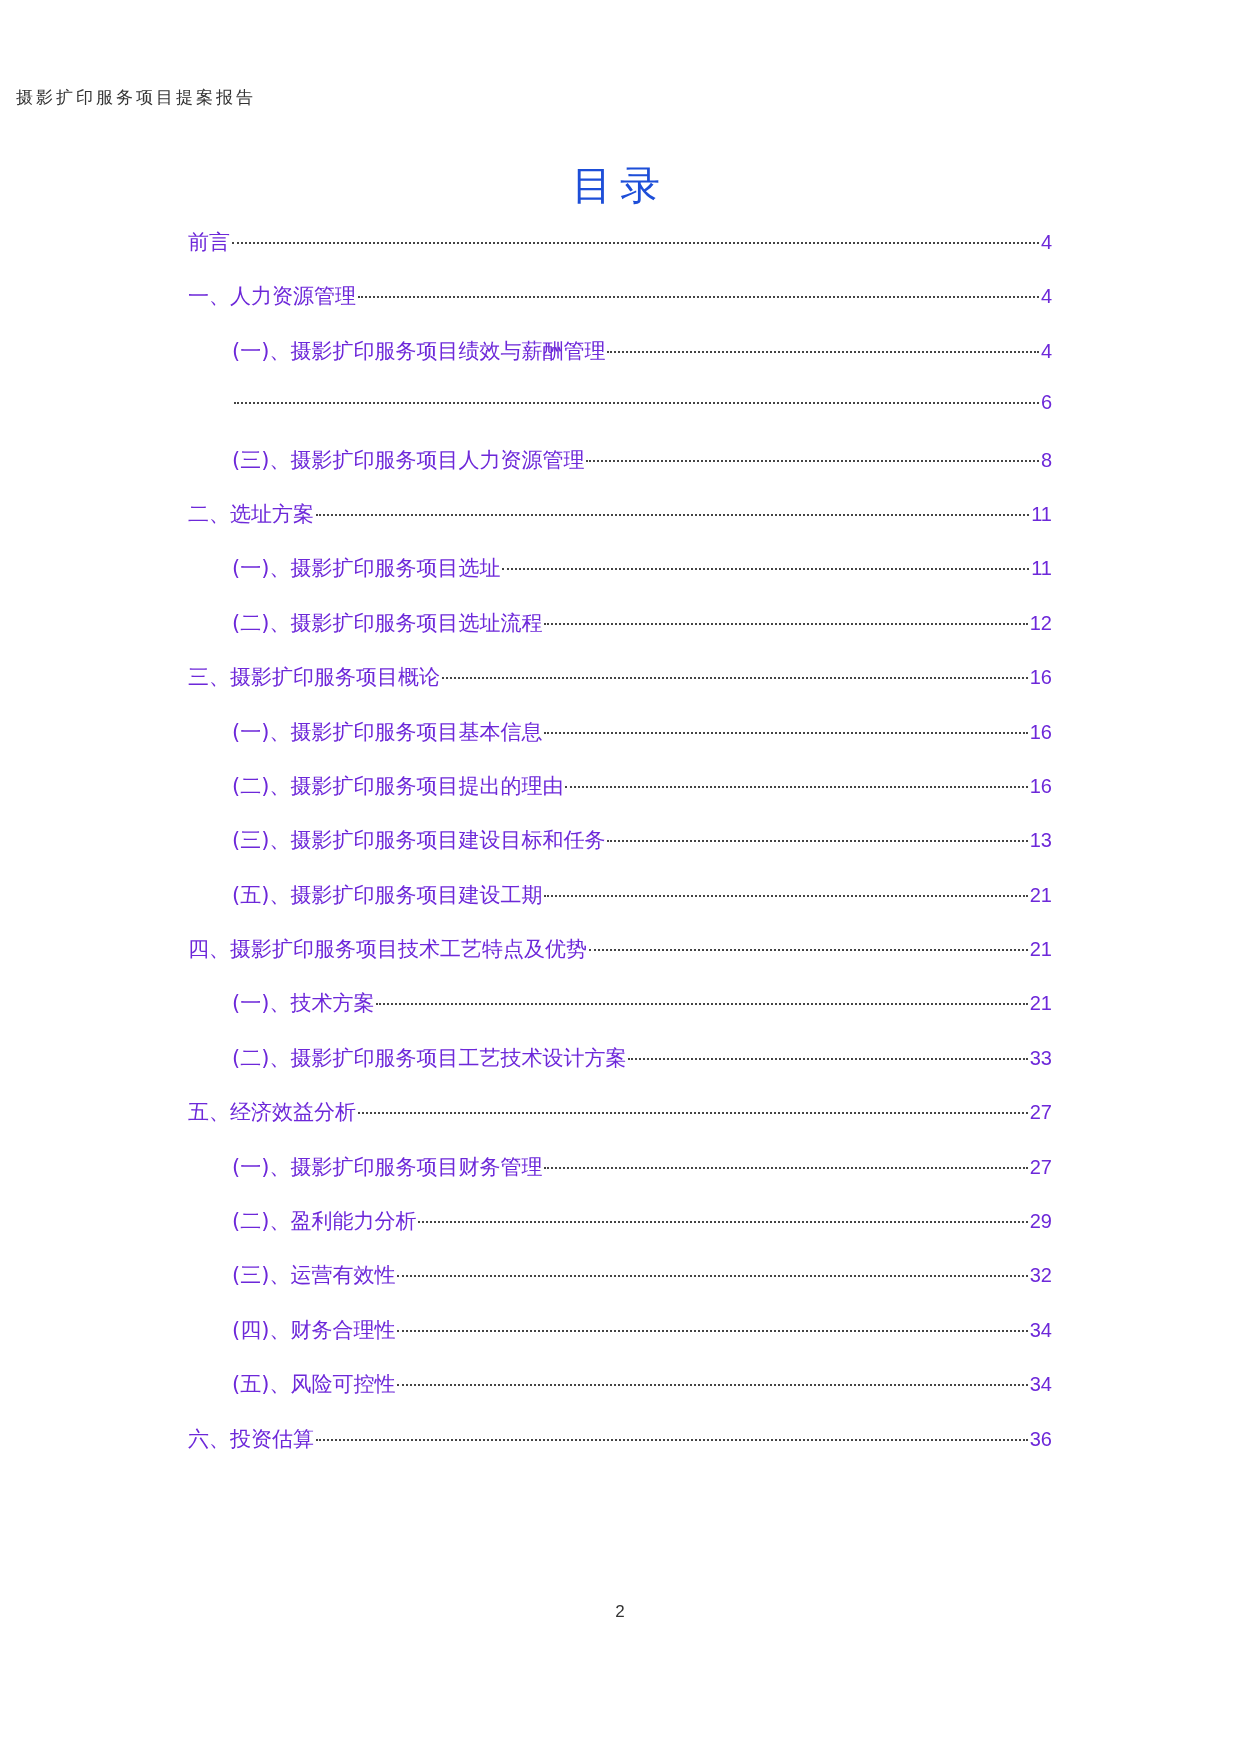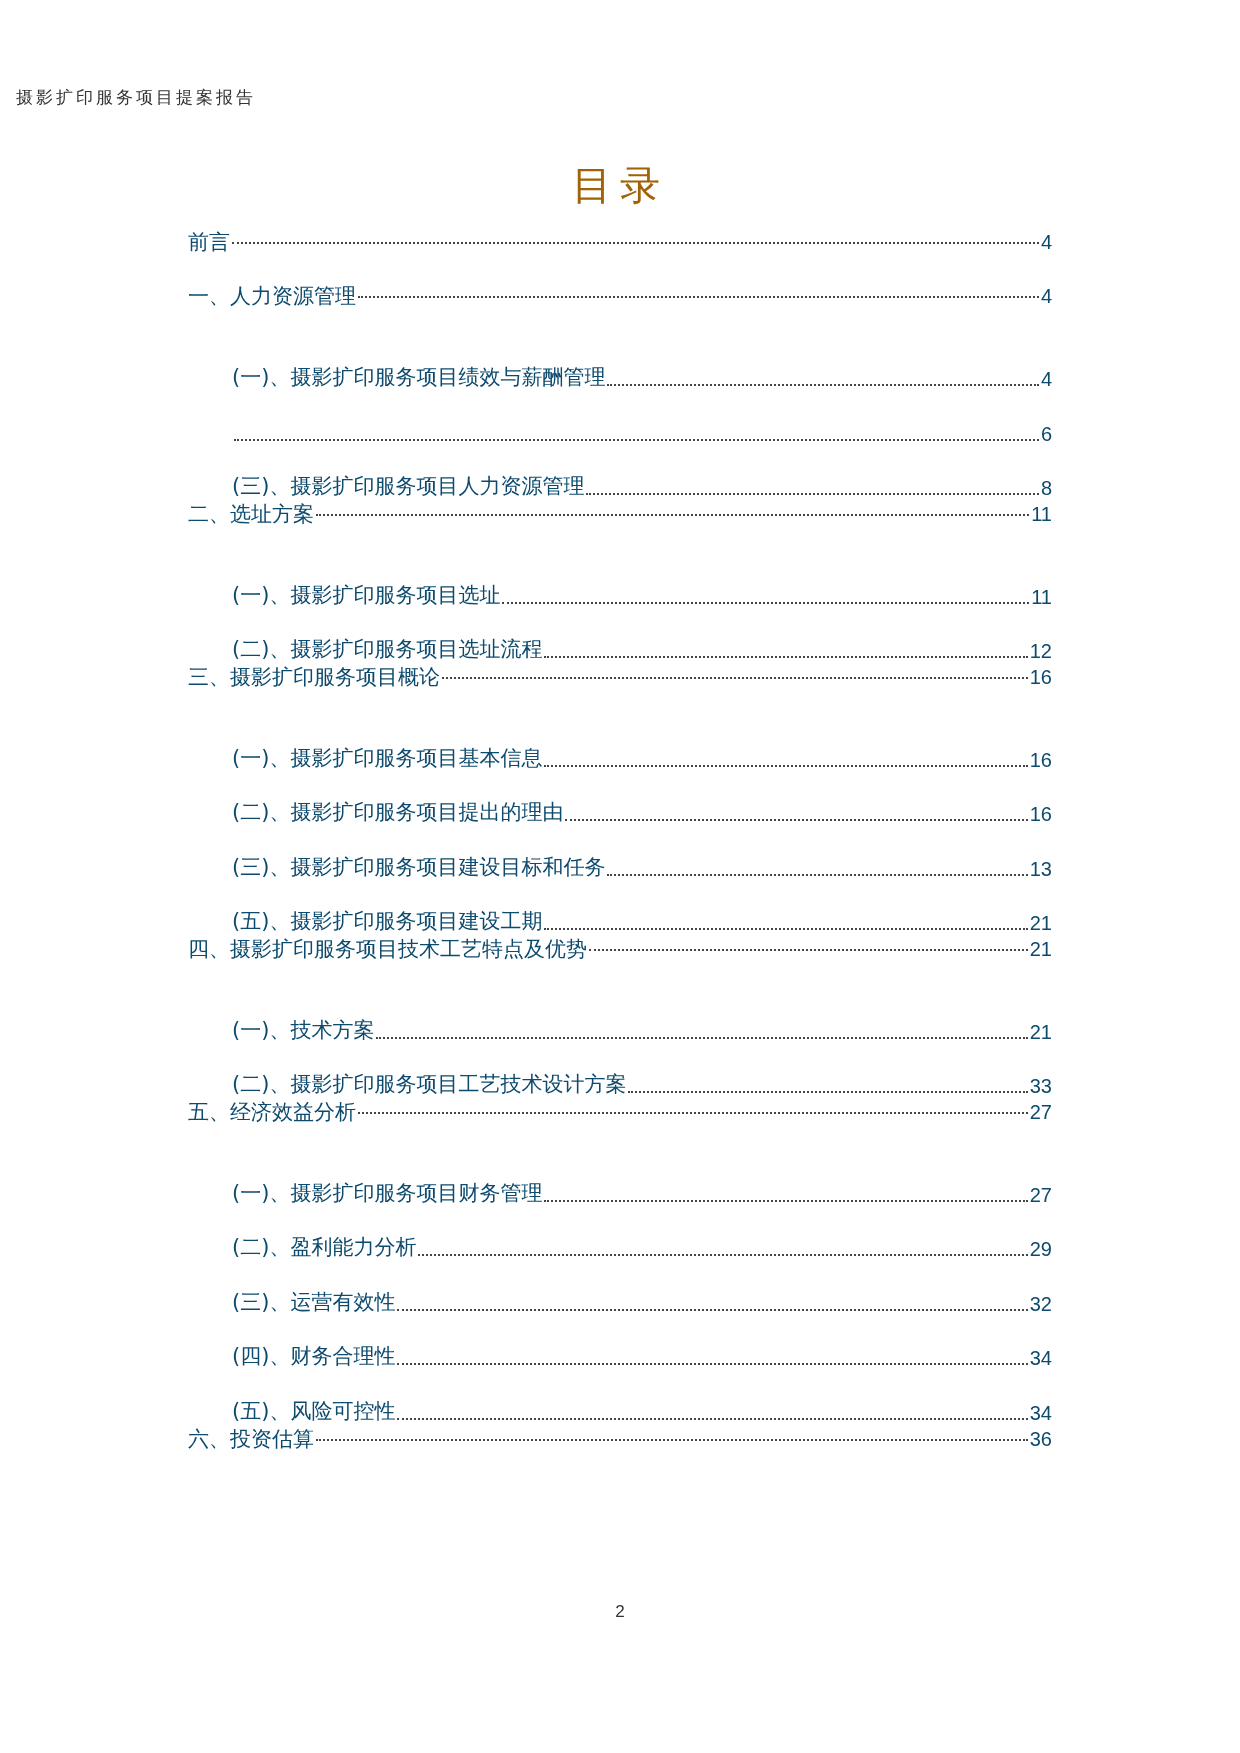--- a/index.html
+++ b/index.html
@@ -27,39 +27,38 @@
     }
     .toc-title {
       position: absolute;
       top: 158px;
       left: 0;
       width: 1240px;
       text-align: center;
       font-family: "DejaVu Serif", "Liberation Serif", serif;
       font-size: 40px;
       letter-spacing: 8px;
-      color: #a16207;
+      color: #1d4ed8;
     }
     .toc {
       position: absolute;
       top: 228px;
       left: 188px;
       width: 864px;
     }
     .toc-entry {
       display: flex;
       align-items: baseline;
       height: 54.4px;
       font-size: 21px;
-      color: #0c4a6e;
+      color: #6d28d9;
       white-space: nowrap;
     }
     .toc-entry.level-2 {
       padding-left: 44px;
-      align-items: flex-end;
     }
     .toc-label {
       flex: 0 0 auto;
     }
     .toc-leader {
       flex: 1 1 auto;
       border-bottom: 2px dotted #444444;
       margin: 0 2px;
       transform: translateY(-5px);
       min-width: 10px;

